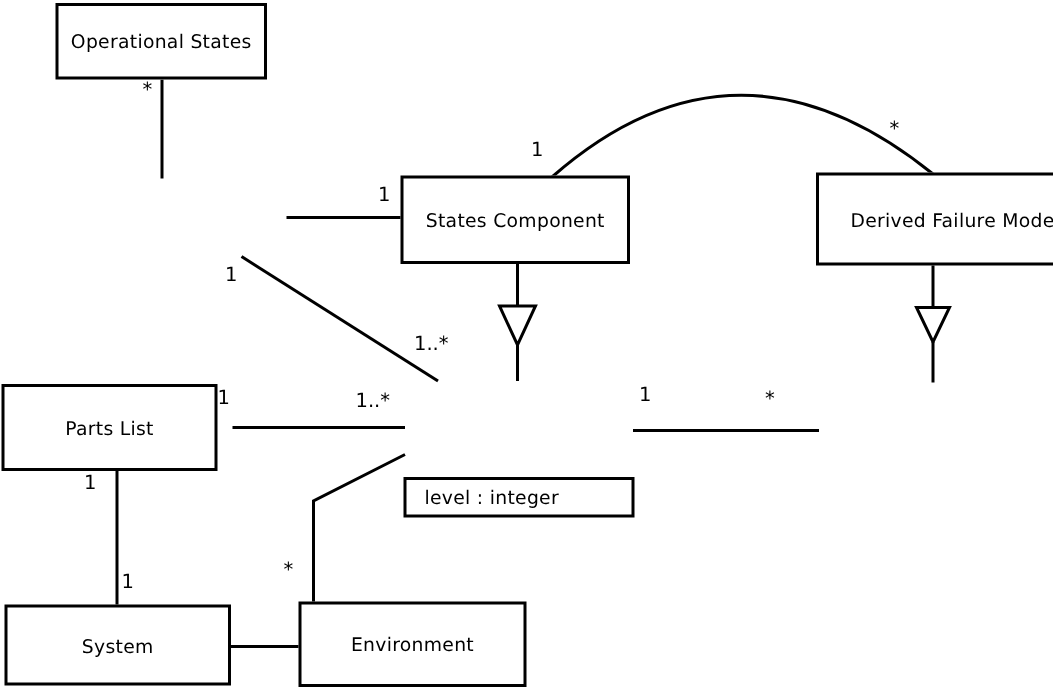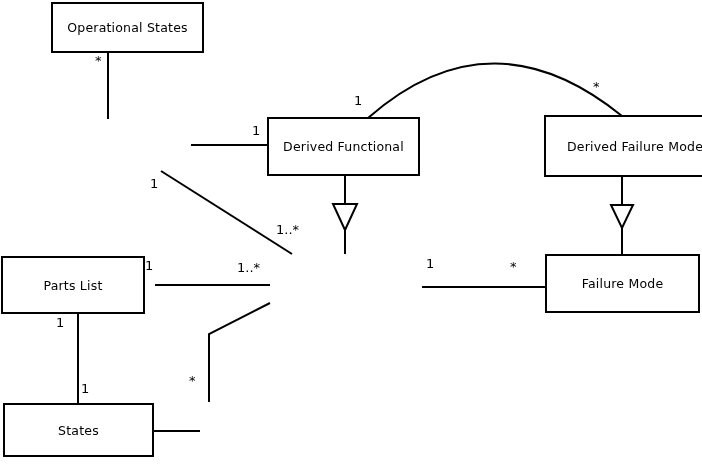--- a/index.html
+++ b/index.html
@@ -67,46 +67,49 @@
       <line x1="78" y1="313" x2="78" y2="404"></line>
       <line x1="153" y1="431" x2="200" y2="431"></line>
       <polyline points="209,402 209,334 270,303"></polyline>
     </g>
     <g stroke="#000000" stroke-width="2" fill="#ffffff">
       <polygon points="333,204 357,204 345,230"></polygon>
       <polygon points="611,205 633,205 622,228"></polygon>
     </g>
   </svg>
 
-  <div class="cls" style="left:51px; top:2px; width:153px; height:51px">
+  <div class="cls" style="left:37px; top:2px; width:141px; height:51px">
     <span>Operational States</span>
   </div>
 
 
   <div class="cls" style="left:267px; top:117px; width:153px; height:59px">
-    <span>Derived Functional</span>
+    <span>States Component</span>
   </div>
 
   <div class="cls" style="left:544px; top:115px; width:182px; height:62px">
     <span>Derived Failure Mode</span>
   </div>
 
   <div class="cls" style="left:1px; top:256px; width:144px; height:58px">
     <span>Parts List</span>
   </div>
 
-
-  <div class="cls" style="left:545px; top:254px; width:155px; height:59px">
-    <span>Failure Mode</span>
+  <div class="cls cls-attr" style="left:269px; top:318px; width:154px; height:27px">
+    <span>level : integer</span>
   </div>
 
+
   <div class="cls" style="left:3px; top:403px; width:151px; height:54px">
-    <span>States</span>
+    <span>System</span>
   </div>
 
+  <div class="cls" style="left:199px; top:401px; width:152px; height:57px">
+    <span>Environment</span>
+  </div>
 
   <span class="mult" style="left:95px;  top:53px">*</span>
   <span class="mult" style="left:150px; top:176px">1</span>
   <span class="mult" style="left:252px; top:123px">1</span>
   <span class="mult" style="left:354px; top:93px">1</span>
   <span class="mult" style="left:593px; top:79px">*</span>
   <span class="mult" style="left:276px; top:222px">1..*</span>
   <span class="mult" style="left:145px; top:258px">1</span>
   <span class="mult" style="left:237px; top:260px">1..*</span>
   <span class="mult" style="left:426px; top:256px">1</span>

